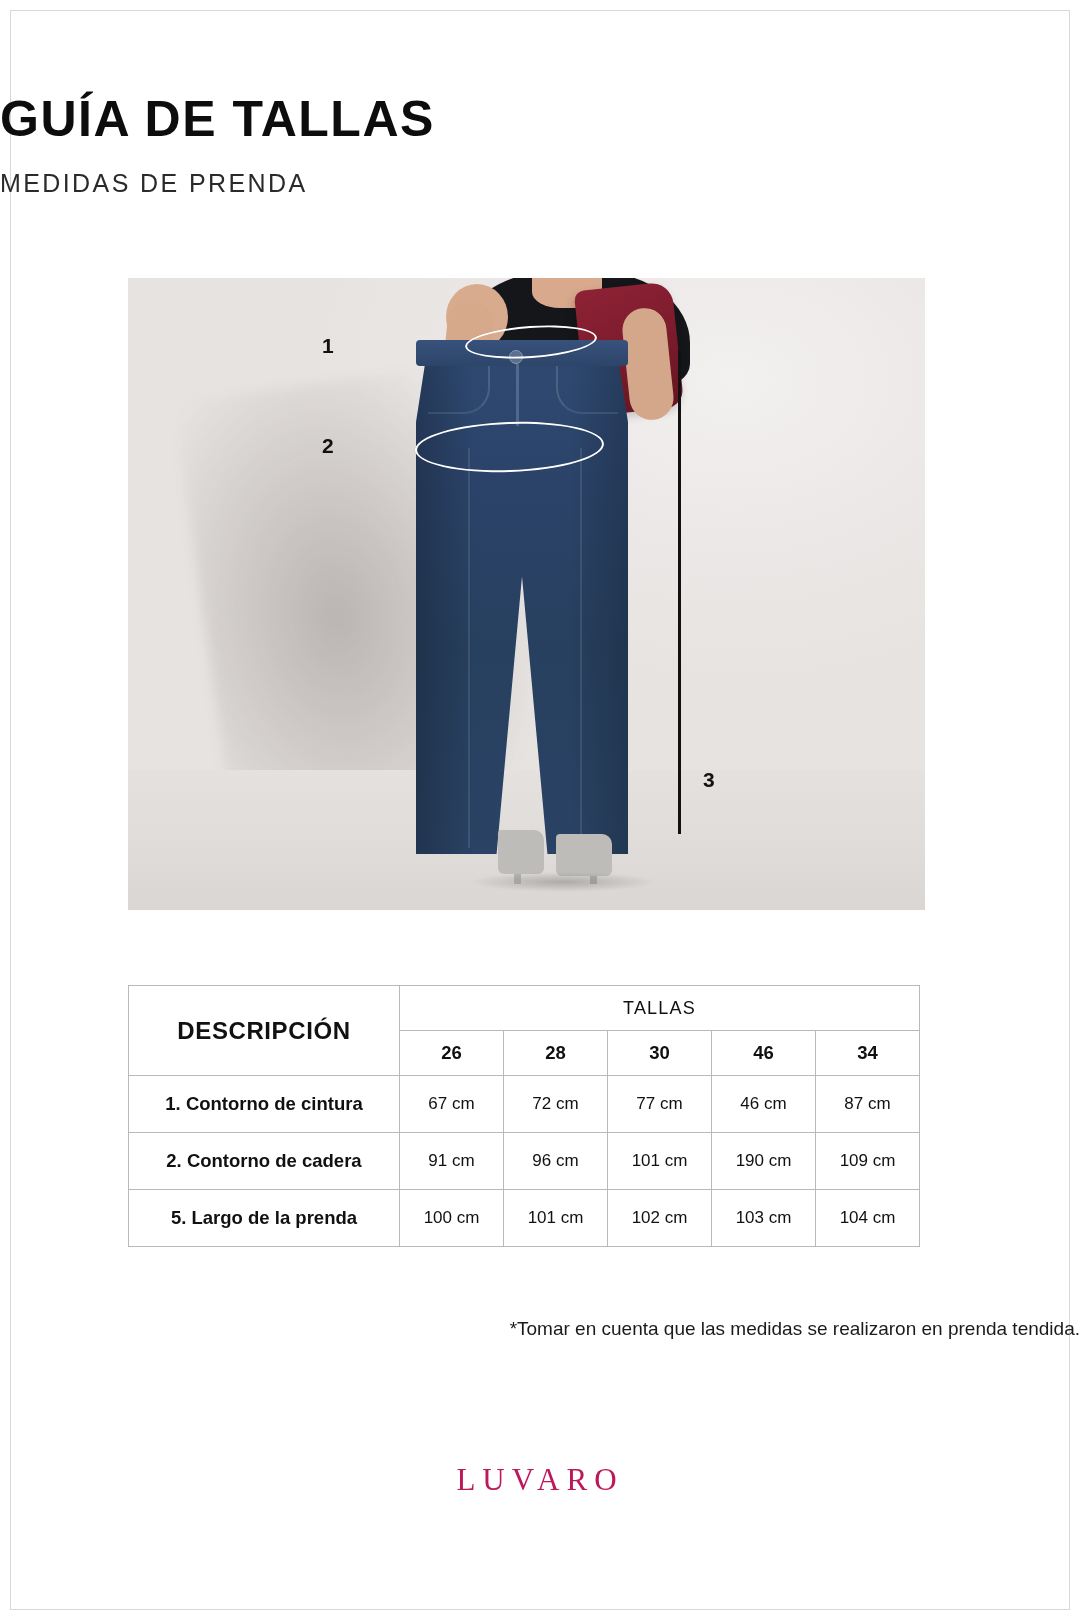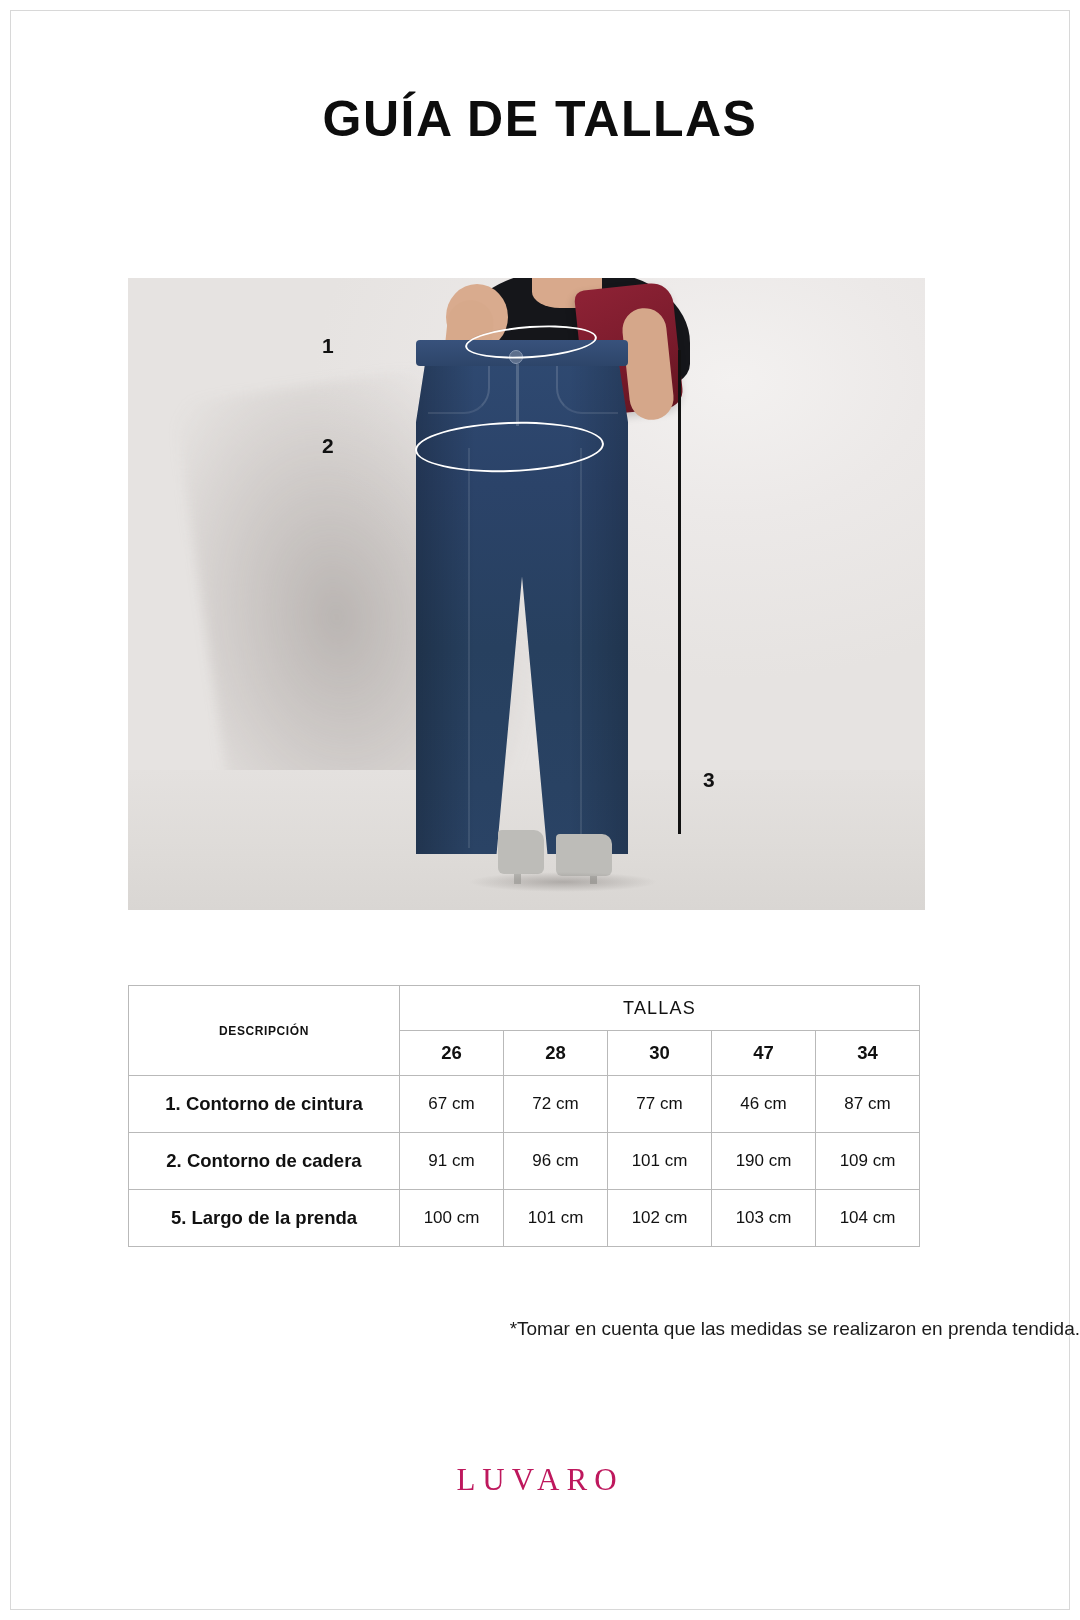--- a/index.html
+++ b/index.html
@@ -30,21 +30,20 @@
     border: 1px solid #d8d8d8;
     pointer-events: none;
   }
 
   
   .header {
     position: absolute;
     left: 0;
     top: 92px;
     width: 100%;
-    text-align: center;
   }
   .title {
     font-size: 50px;
     font-weight: bold;
     letter-spacing: 1.5px;
     color: #0d0d0d;
     margin: 0;
     line-height: 1.1;
   }
   .subtitle {
@@ -325,21 +324,21 @@
     table-layout: fixed;
   }
   table.size-table th,
   table.size-table td {
     border: 1px solid #b9b9b9;
     text-align: center;
     color: #111111;
   }
   .desc-head {
     width: 262px;
-    font-size: 12px;
+    font-size: 24px;
     font-weight: bold;
     letter-spacing: 0.6px;
     padding: 10px 4px;
   }
   .tallas-head {
     font-size: 18px;
     font-weight: normal;
     letter-spacing: 1.2px;
     height: 42px;
   }
@@ -385,20 +384,21 @@
   }
 </style>
 </head>
 <body>
 
 <div class="page">
   <div class="page-border"></div>
 
   <div class="header">
     <h1 class="title">GUÍA DE TALLAS</h1>
+    <p class="subtitle">MEDIDAS DE PRENDA</p>
   </div>
 
   <div class="photo-wrap">
     <div class="photo">
       <div class="wall-shadow"></div>
       <div class="floor"></div>
 
       <div class="torso"></div>
       <div class="torso-skin-neck"></div>
       <div class="shoulder-left"></div>
@@ -438,21 +438,21 @@
     <table class="size-table">
       <thead>
         <tr>
           <th class="desc-head" rowspan="2">DESCRIPCIÓN</th>
           <th class="tallas-head" colspan="5">TALLAS</th>
         </tr>
         <tr>
           <th class="size-head">26</th>
           <th class="size-head">28</th>
           <th class="size-head">30</th>
-          <th class="size-head">47</th>
+          <th class="size-head">46</th>
           <th class="size-head">34</th>
         </tr>
       </thead>
       <tbody>
         <tr>
           <td class="row-label">1. Contorno de cintura</td>
           <td class="cell">67 cm</td>
           <td class="cell">72 cm</td>
           <td class="cell">77 cm</td>
           <td class="cell">46 cm</td>

